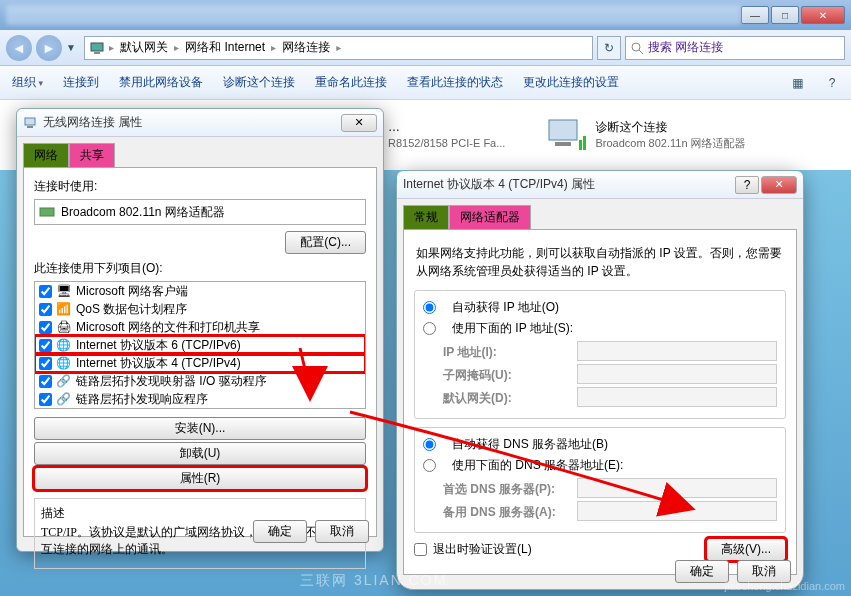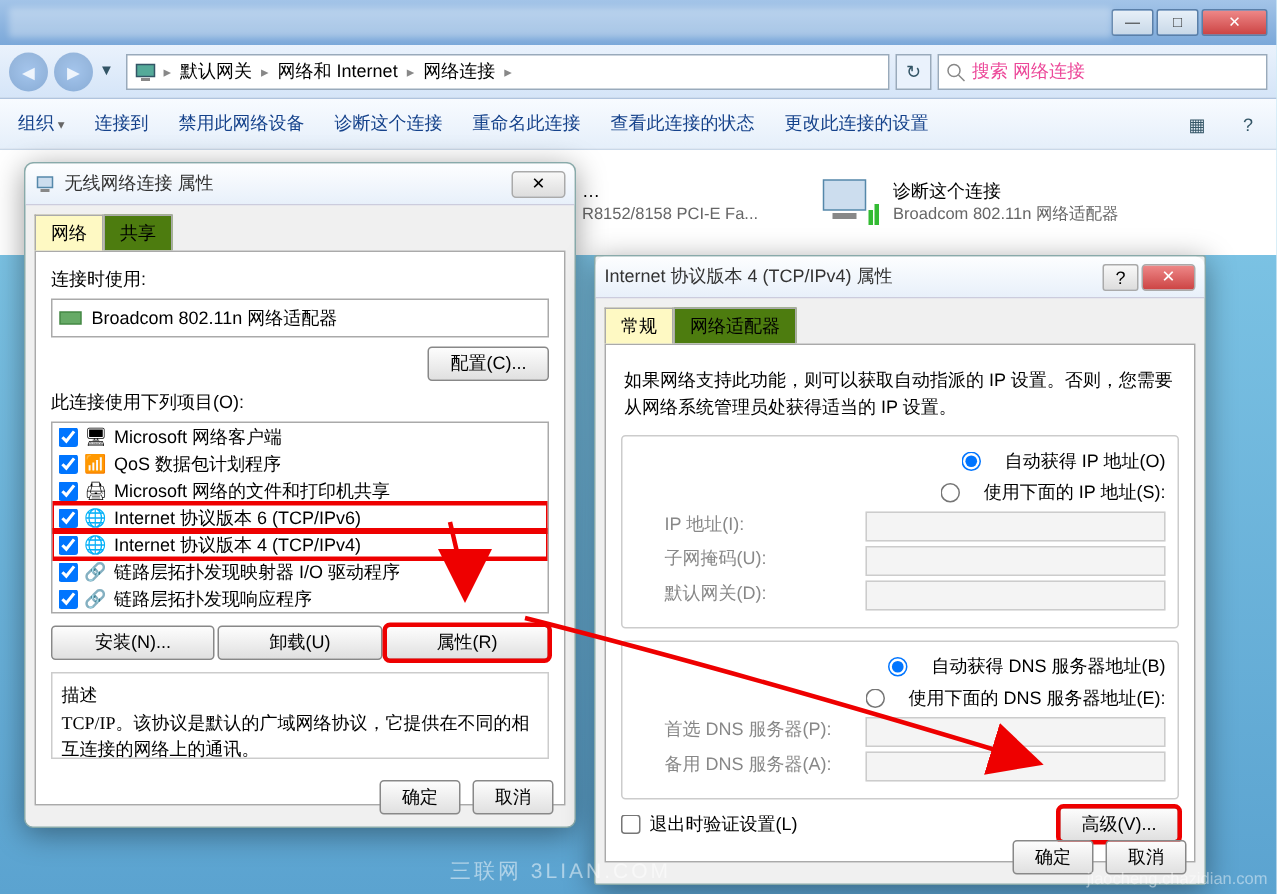--- a/index.html
+++ b/index.html
@@ -16,21 +16,21 @@
 .wnd-btn.close { background: linear-gradient(#E88,#C44); color: #fff; width: 44px; }
 
 .navbar { height: 36px; background: linear-gradient(#EAF2FC,#D5E5F8); display: flex; align-items: center; padding: 0 6px; gap: 4px; border-bottom: 1px solid #B0C4DE; }
 .nav-arrow { width: 26px; height: 26px; border-radius: 50%; background: radial-gradient(#6BA0E0,#3A70B0); display: flex; align-items: center; justify-content: center; color: #fff; font-size: 14px; }
 .nav-arrow.disabled { opacity: 0.5; }
 .dd-arrow { width: 14px; color: #356; font-size: 10px; }
 .breadcrumb { flex: 1; height: 24px; background: #fff; border: 1px solid #9AB; display: flex; align-items: center; padding: 0 4px; gap: 2px; }
 .breadcrumb span { padding: 0 2px; }
 .bc-sep { color: #888; font-size: 10px; }
 .bc-refresh { width: 24px; height: 24px; border: 1px solid #9AB; background: #EAF2FC; display: flex; align-items: center; justify-content: center; color: #356; }
-.searchbox { width: 220px; height: 24px; border: 1px solid #9AB; background: #fff; display: flex; align-items: center; padding: 0 4px; color: #ec4899; }
+.searchbox { width: 220px; height: 24px; border: 1px solid #9AB; background: #fff; display: flex; align-items: center; padding: 0 4px; color: #4c1d95; }
 .searchbox svg { margin-right: 4px; }
 
 .toolbar { height: 34px; background: linear-gradient(#F8FBFF,#E5EFFA); display: flex; align-items: center; padding: 0 8px; gap: 12px; border-bottom: 1px solid #CAD8E8; }
 .tb-item { color: #15428B; padding: 2px 4px; cursor: default; }
 .tb-item.dd::after { content: " ▾"; font-size: 9px; color: #666; }
 .tb-spacer { flex: 1; }
 .tb-icon { width: 22px; height: 22px; display: flex; align-items: center; justify-content: center; color: #356; }
 
 .content-row { display: flex; height: 70px; background: #fff; padding: 8px; gap: 40px; }
 .net-item { display: flex; align-items: center; gap: 8px; }
@@ -39,55 +39,55 @@
 .net-text .sub { color: #666; font-size: 11px; }
 
 
 .dlg-props { position: absolute; left: 16px; top: 108px; width: 368px; height: 444px; background: #F0F0F0; border: 1px solid #8AA; border-radius: 6px; box-shadow: 0 4px 20px rgba(0,0,0,0.4); }
 .dlg-title { height: 28px; background: linear-gradient(#FDFEFF,#E8F0FA); display: flex; align-items: center; padding: 0 6px; border-radius: 6px 6px 0 0; border-bottom: 1px solid #CCD; }
 .dlg-title-icon { width: 16px; height: 16px; margin-right: 4px; }
 .dlg-title-text { flex: 1; font-size: 12px; color: #333; }
 .dlg-close { width: 36px; height: 18px; border: 1px solid #AAA; border-radius: 3px; background: linear-gradient(#F8F8F8,#DDD); display: flex; align-items: center; justify-content: center; font-size: 11px; }
 
 .tabstrip { display: flex; padding: 6px 6px 0 6px; gap: 0; }
-.tab { padding: 3px 10px; border: 1px solid #AAA; background: #4d7c0f; border-bottom: none; position: relative; }
-.tab.active { background: #fef9c3; z-index: 2; }
+.tab { padding: 3px 10px; border: 1px solid #AAA; background: #ec4899; border-bottom: none; position: relative; }
+.tab.active { background: #4d7c0f; z-index: 2; }
 .tabpanel { margin: 0 6px 6px 6px; background: #fff; border: 1px solid #AAA; padding: 10px; height: 370px; position: relative; }
 
 .conn-label { margin-bottom: 4px; }
 .conn-box { border: 1px solid #AAA; padding: 4px; display: flex; align-items: center; gap: 6px; height: 26px; }
 .conn-box svg { flex-shrink: 0; }
 .btn { padding: 2px 14px; border: 1px solid #888; background: linear-gradient(#FDFDFD,#E0E0E0); border-radius: 3px; cursor: default; }
 .cfg-btn-row { text-align: right; margin: 6px 0; }
 
 .items-label { margin-bottom: 4px; }
 .items-box { border: 1px solid #AAA; height: 128px; overflow: hidden; background: #fff; }
 .item-row { display: flex; align-items: center; height: 18px; padding: 0 4px; gap: 4px; }
 .item-row input[type=checkbox] { width: 13px; height: 13px; }
 .item-row .ico { width: 16px; height: 16px; display: flex; align-items: center; justify-content: center; }
 .highlight-red { outline: 3px solid #E00; outline-offset: -1px; }
 
-.btn-row3 { display: flex; gap: 2px; margin: 8px 0; }
+.btn-row3 { display: flex; gap: 2px; margin: 8px 0; flex-direction: column; }
 .btn-row3 .btn { flex: 1; text-align: center; }
 
-.desc-box { border: 1px solid #CCC; padding: 6px; height: 58px; }
+.desc-box { border: 1px solid #CCC; padding: 6px; height: 71px; }
 .desc-box .hdr { margin-bottom: 2px; }
 .desc-box .body { line-height: 1.4; font-family: Liberation Serif, serif; }
 
 .dlg-footer { position: absolute; bottom: 8px; right: 14px; display: flex; gap: 8px; }
 
 
-.dlg-ipv4 { position: absolute; left: 396px; top: 170px; width: 408px; height: 420px; background: #F0F0F0; border: 1px solid #8AA; border-radius: 2px; box-shadow: 0 4px 20px rgba(0,0,0,0.4); }
+.dlg-ipv4 { position: absolute; left: 396px; top: 170px; width: 408px; height: 420px; background: #F0F0F0; border: 1px solid #8AA; border-radius: 17px; box-shadow: 0 4px 20px rgba(0,0,0,0.4); }
 .dlg-ipv4 .tabpanel { height: 346px; }
 
 .ipv4-intro { line-height: 1.5; padding: 4px 2px 10px 2px; }
 .radio-group { border: 1px solid #CCC; border-radius: 3px; padding: 8px; margin-bottom: 8px; }
-.radio-row { display: flex; align-items: center; gap: 16px; margin-bottom: 4px; justify-content: flex-end; }
+.radio-row { display: flex; align-items: center; gap: 16px; margin-bottom: 4px; }
 .radio-row input[type=radio] { width: 13px; height: 13px; }
-.field-row { display: flex; align-items: flex-start; gap: 4px; margin: 3px 0 3px 20px; color: #888; }
+.field-row { display: flex; align-items: flex-end; gap: 4px; margin: 3px 0 3px 20px; color: #888; font-weight: bold; }
 .field-row label { width: 130px; }
 .field-row .ipbox { flex: 1; height: 20px; border: 1px solid #CCC; background: #F4F4F4; }
 
 .exit-row { display: flex; align-items: center; gap: 6px; margin-top: 4px; }
 .adv-row { text-align: right; margin-top: -20px; margin-left: 47px; }
 
 .ipv4-footer { position: absolute; bottom: 6px; right: 12px; display: flex; gap: 8px; }
 
 .help-btn { width: 24px; height: 18px; border: 1px solid #AAA; background: linear-gradient(#F8F8F8,#DDD); display: flex; align-items: center; justify-content: center; border-radius: 2px; margin-right: 2px; }
 

